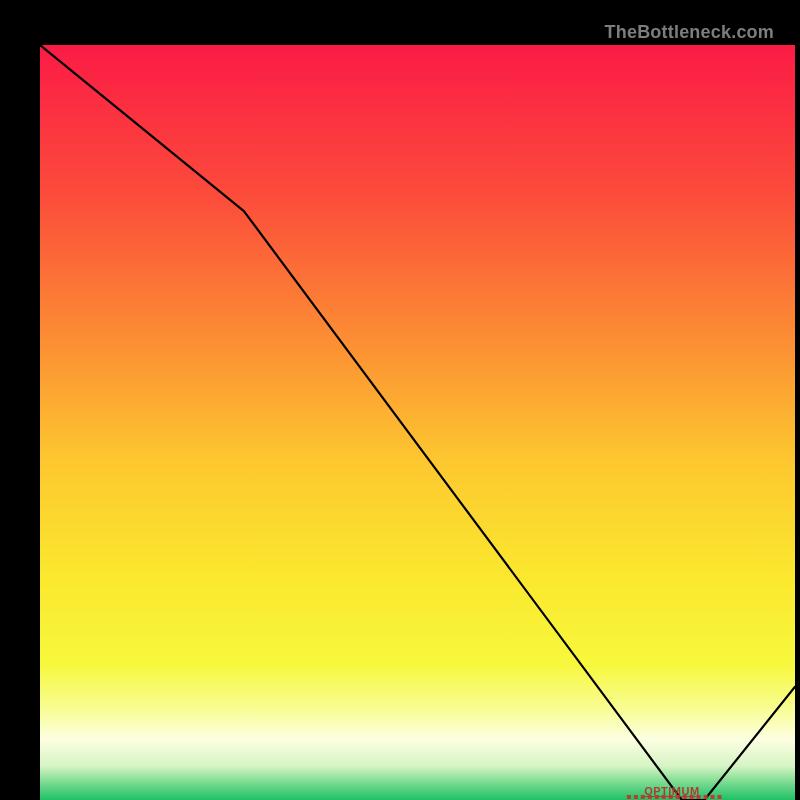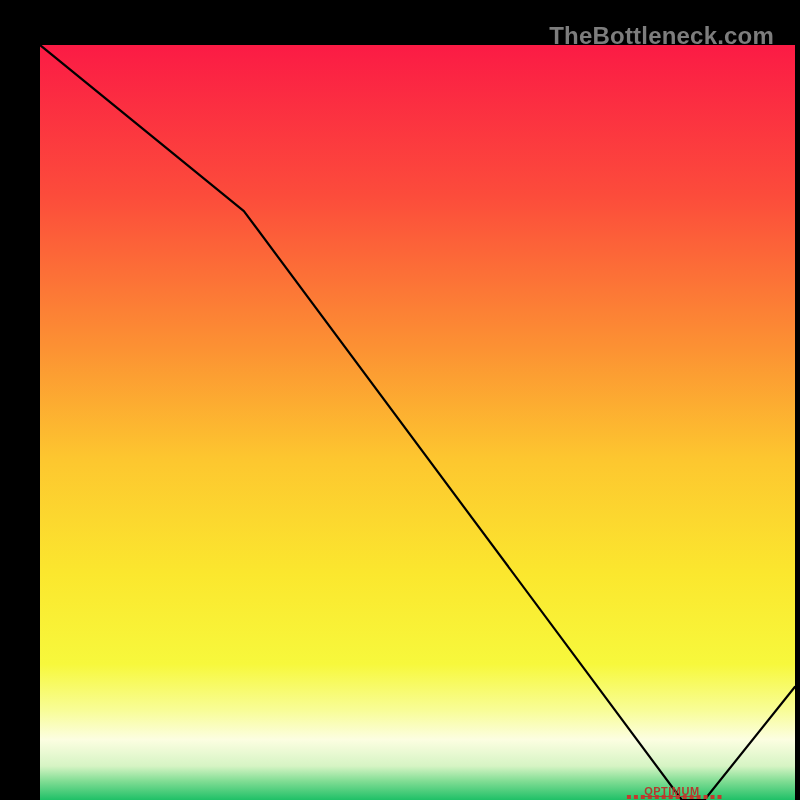--- a/index.html
+++ b/index.html
@@ -16,21 +16,21 @@
     left: 20px;
     top: 20px;
     width: 760px;
     height: 760px;
     background: #000;
   }
   .watermark {
     position: absolute;
     top: 2px;
     right: 6px;
-    font-size: 24px;
+    font-size: 18px;
     font-weight: 600;
     color: #7d7d7d;
     letter-spacing: 0.2px;
   }
   .plot {
     position: absolute;
     left: 20px;
     top: 25px;
     width: 755px;
     height: 755px;

